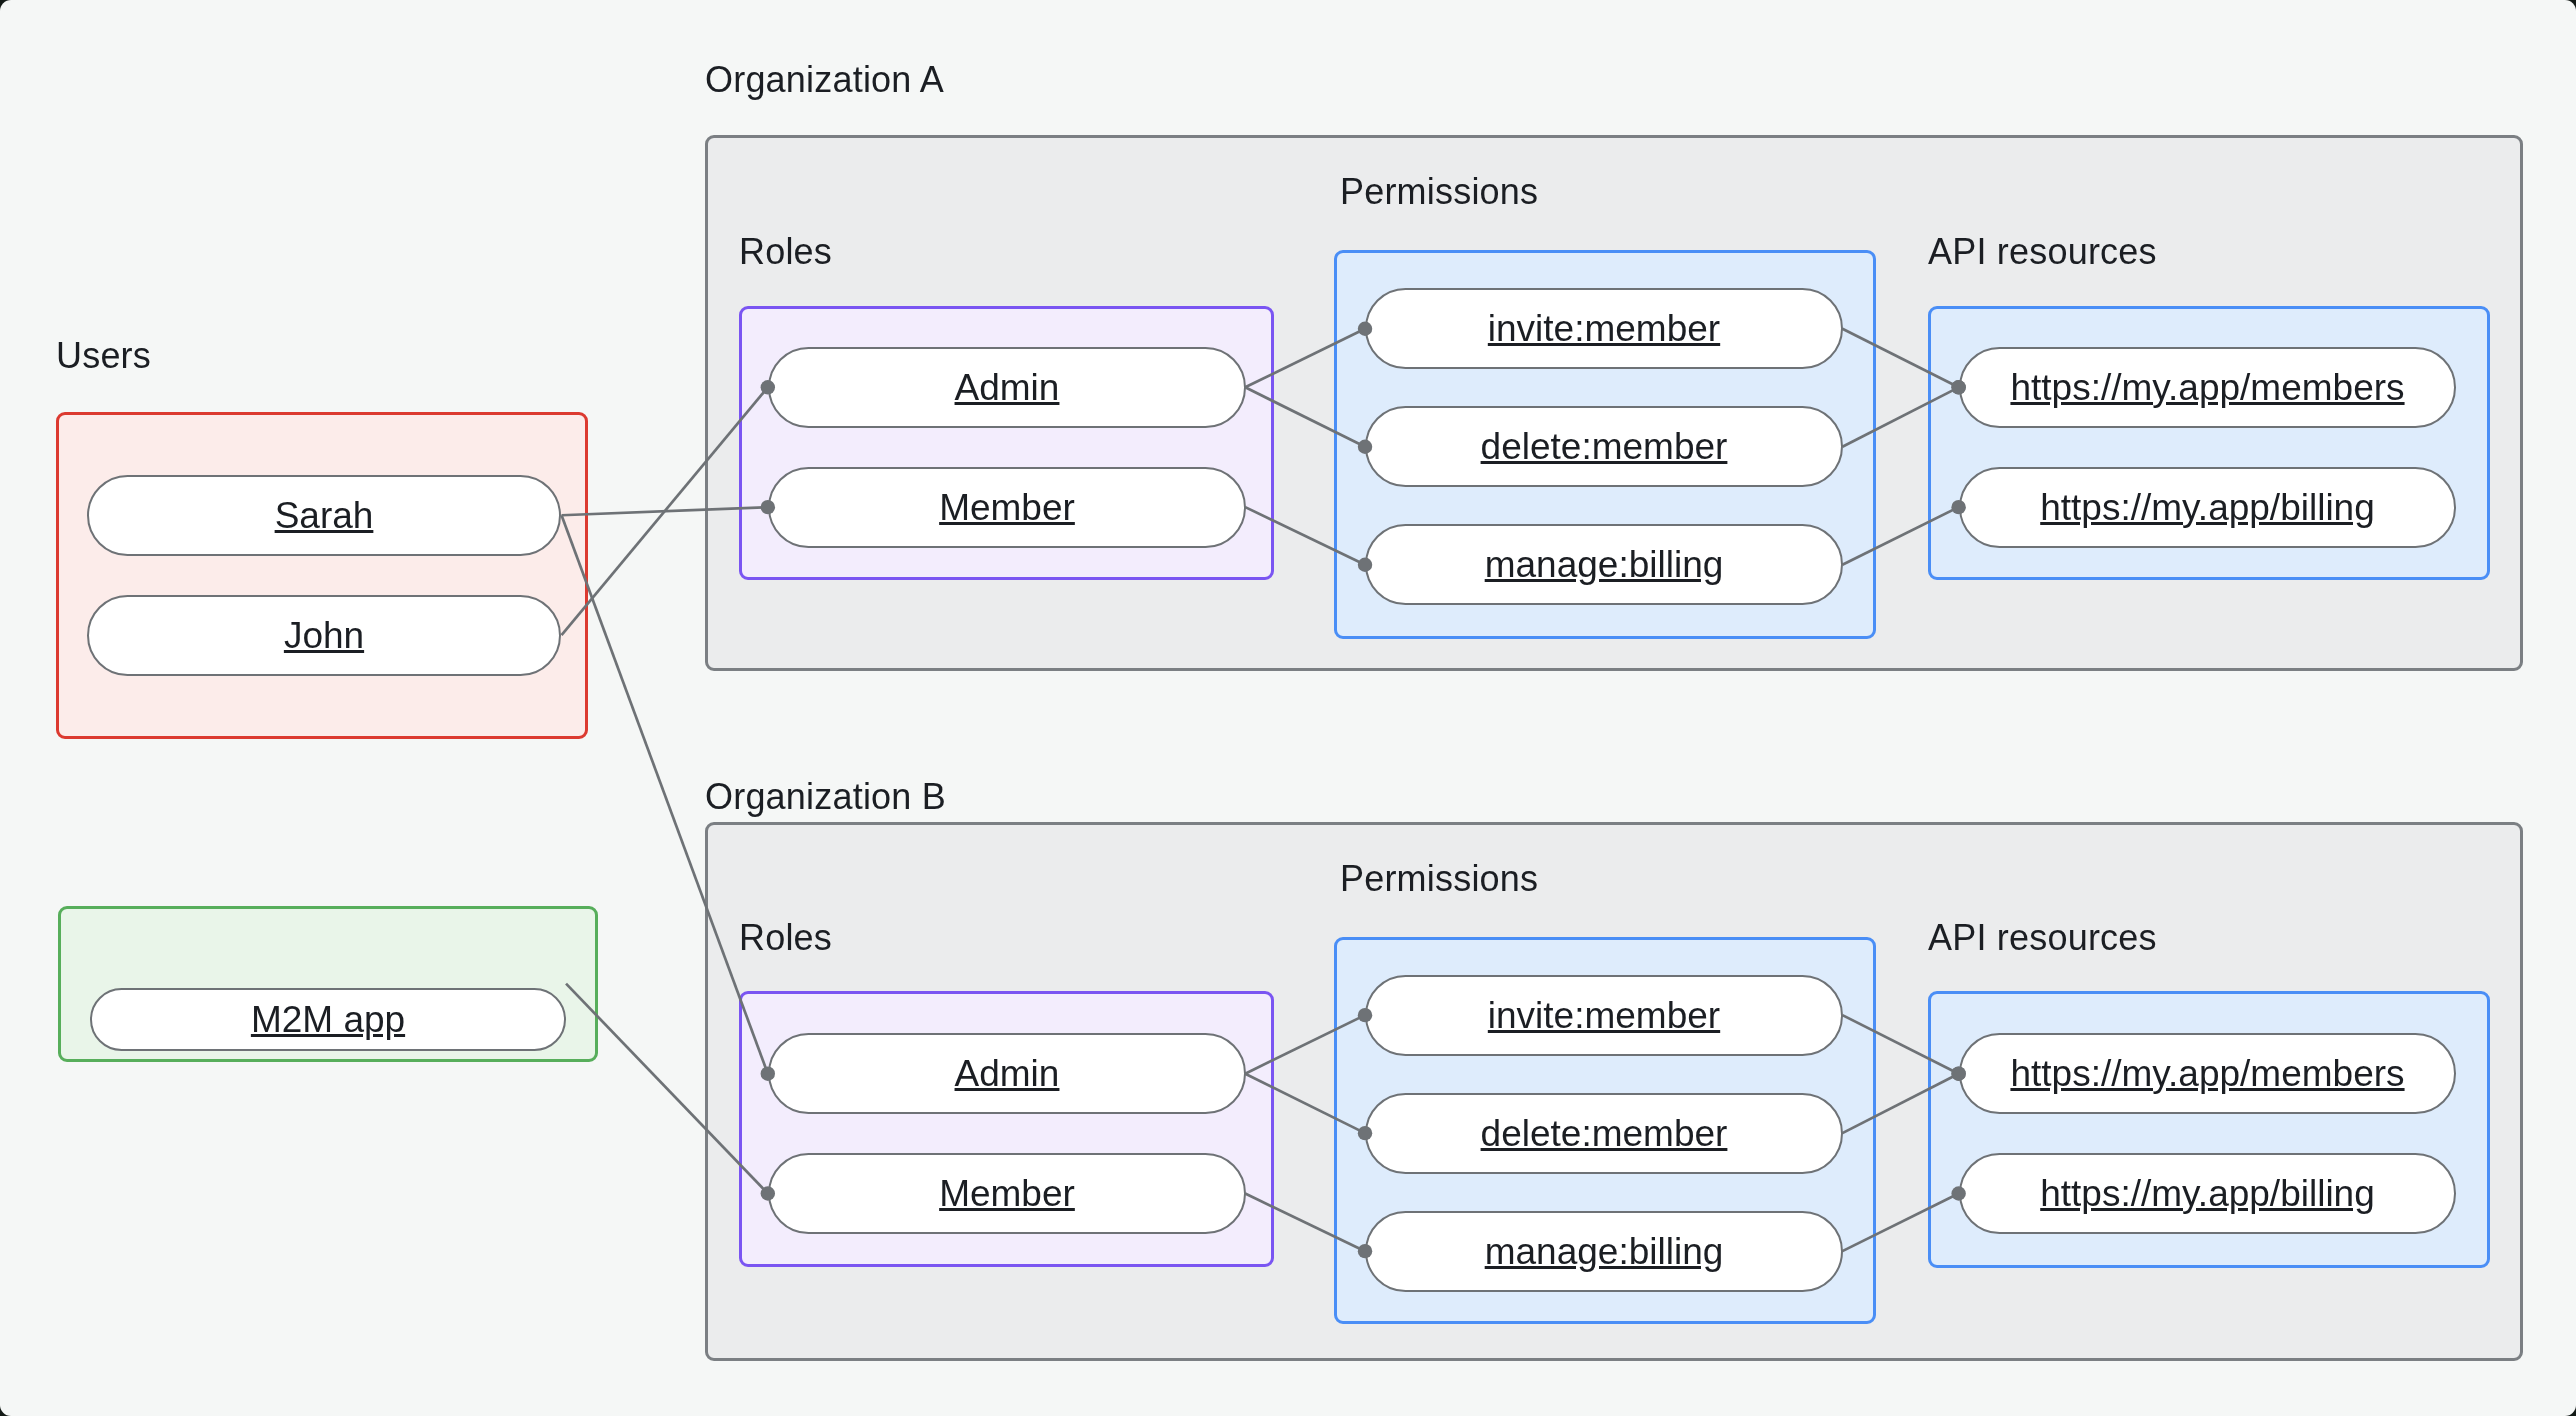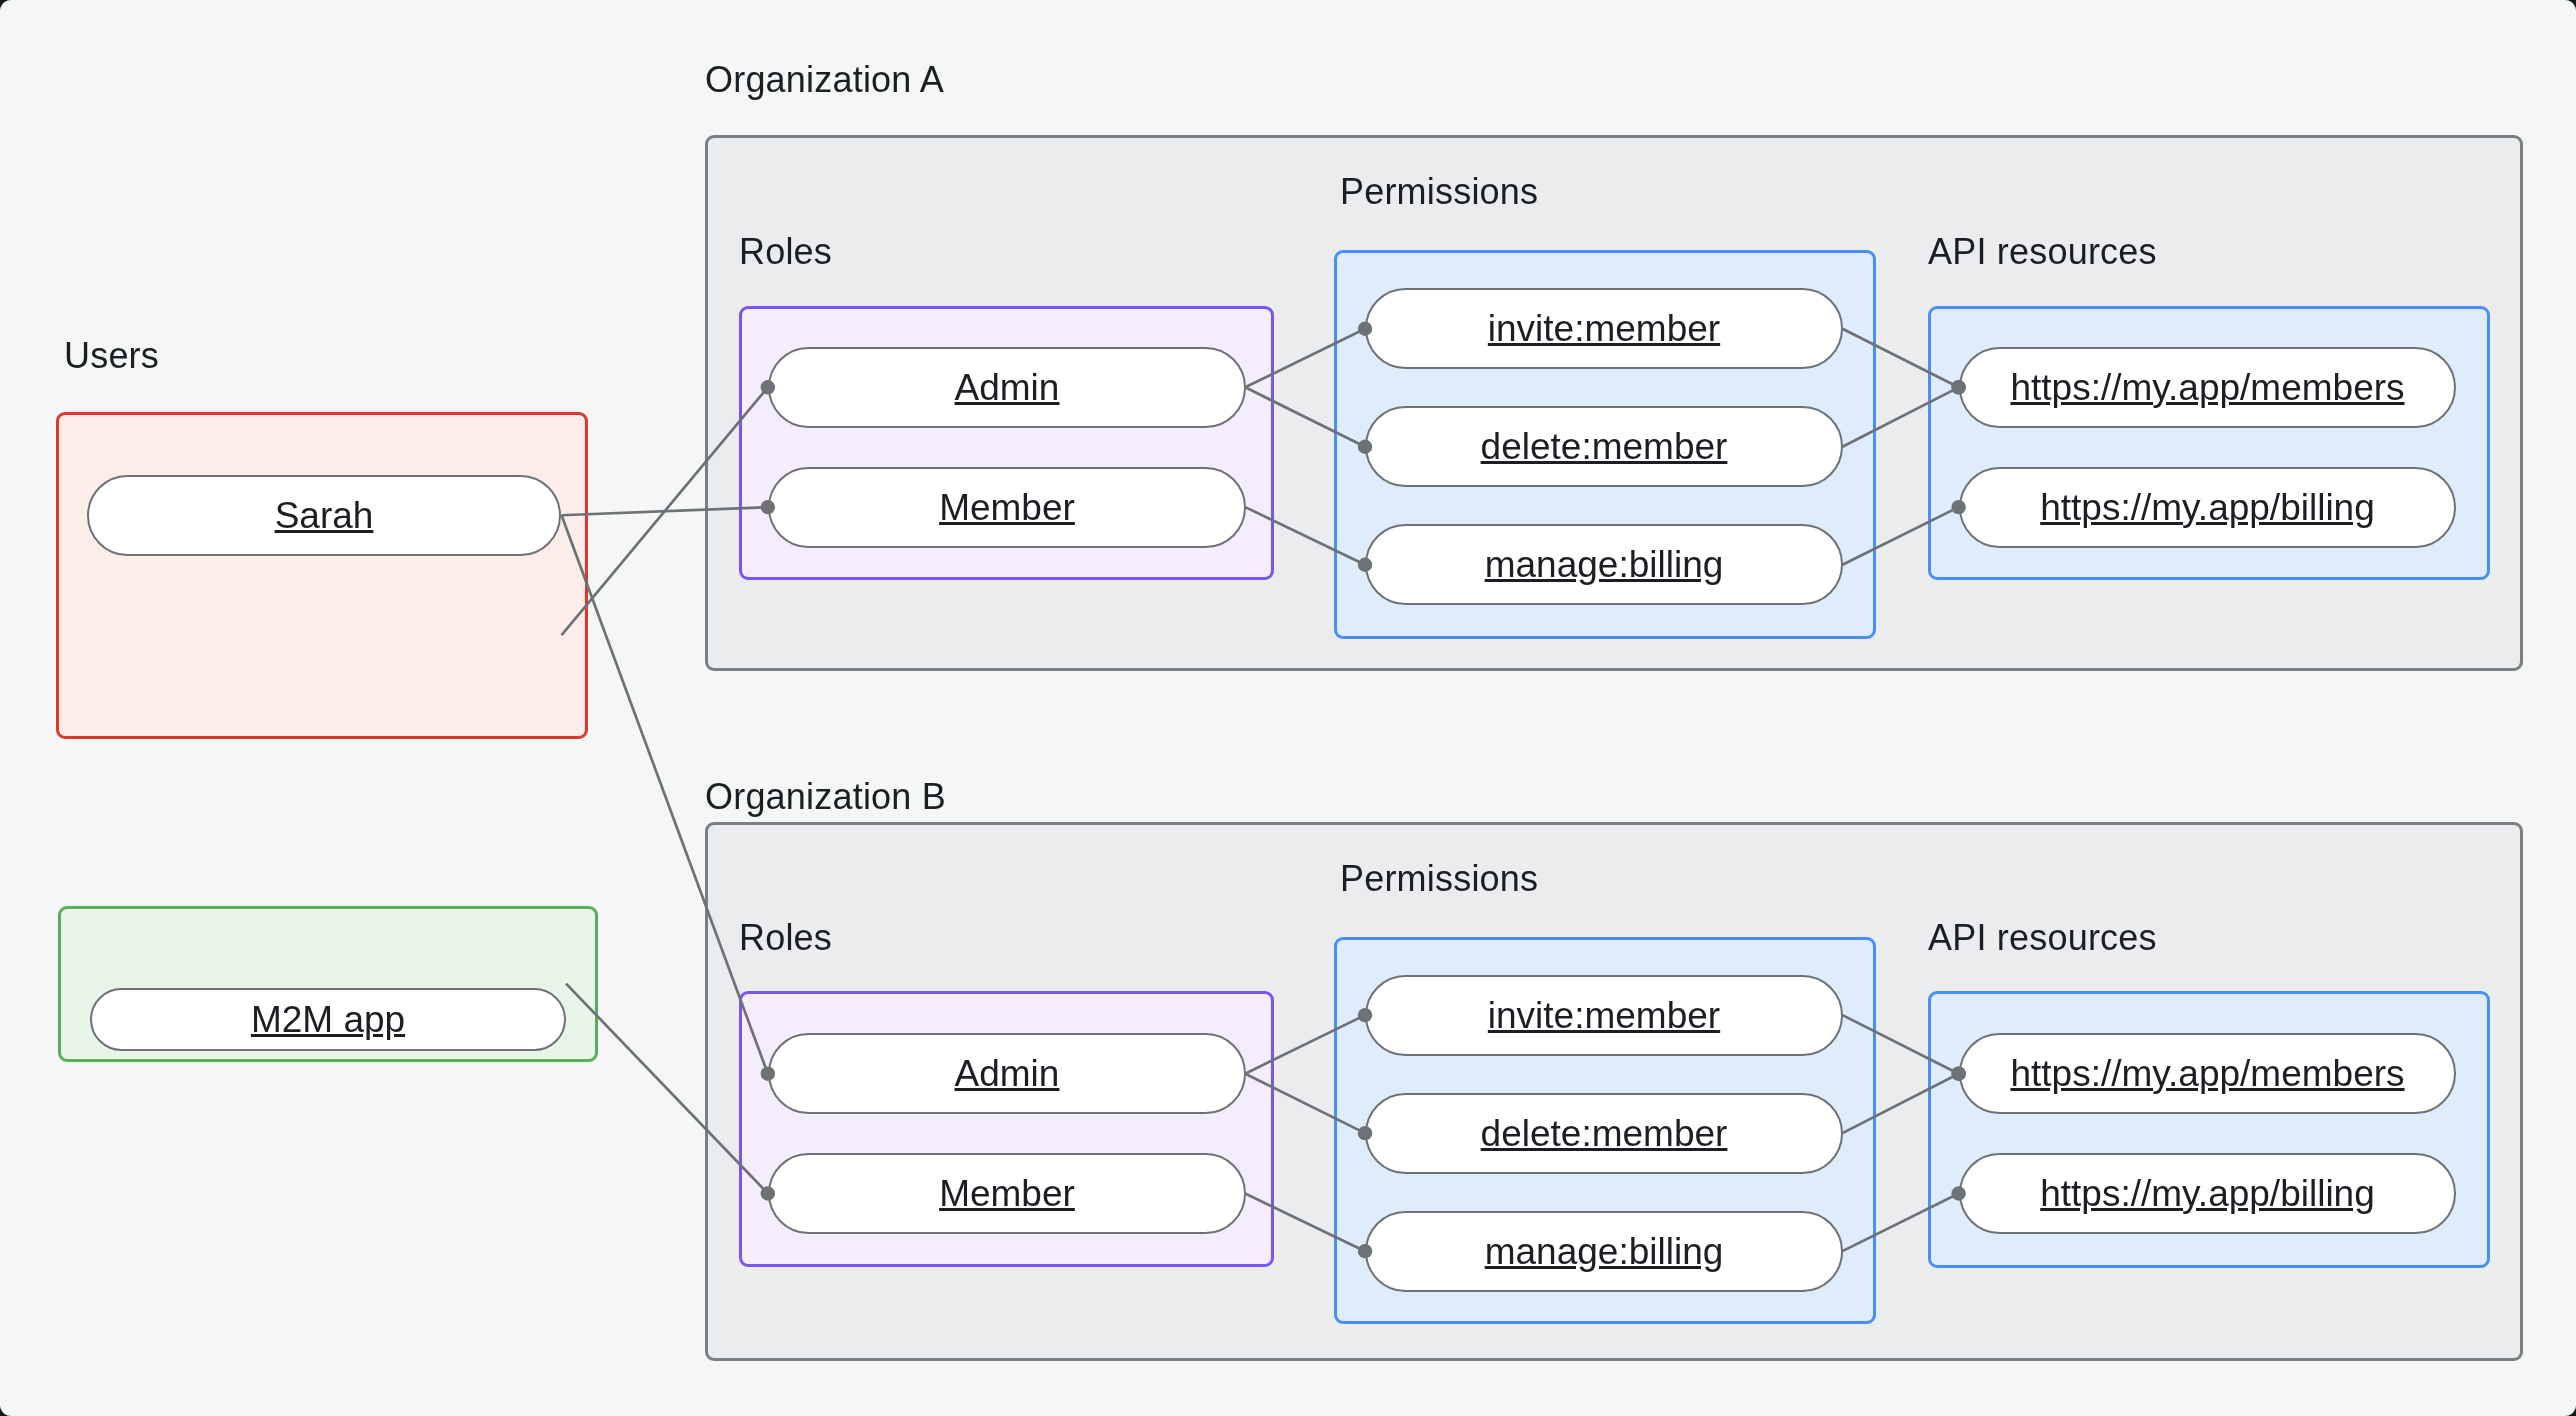--- a/index.html
+++ b/index.html
@@ -72,23 +72,24 @@
   <div class="gbox blue-box" style="left:1334px;top:937px;width:542px;height:387px;"></div>
   <div class="pill" style="left:1365px;top:975px;width:478px;height:81px;">invite:member</div>
   <div class="pill" style="left:1365px;top:1093px;width:478px;height:81px;">delete:member</div>
   <div class="pill" style="left:1365px;top:1211px;width:478px;height:81px;">manage:billing</div>
 
   <div class="sec-label" style="left:1928px;top:917px;">API resources</div>
   <div class="gbox blue-box" style="left:1928px;top:991px;width:562px;height:277px;"></div>
   <div class="pill" style="left:1959px;top:1033px;width:497px;height:81px;">https://my.app/members</div>
   <div class="pill" style="left:1959px;top:1153px;width:497px;height:81px;">https://my.app/billing</div>
 
-  <div class="sec-label" style="left:56px;top:335px;margin-left:8px;">Users</div>
+  <div class="sec-label" style="left:56px;top:335px;">Users</div>
   <div class="gbox users-box" style="left:56px;top:412px;width:532px;height:327px;"></div>
   <div class="pill" style="left:87px;top:475px;width:474px;height:81px;">Sarah</div>
+  <div class="pill" style="left:87px;top:595px;width:474px;height:81px;">John</div>
 
   <div class="gbox m2m-box" style="left:58px;top:906px;width:540px;height:156px;"></div>
   <div class="pill" style="left:90px;top:988px;width:476px;height:63px;">M2M app</div>
 
   <svg id="edges-svg" viewBox="0 0 2859 1572" xmlns="http://www.w3.org/2000/svg">
       <line x1="623" y1="572" x2="852" y2="563" stroke="#6e7276" stroke-width="3"></line>
       <circle cx="852" cy="563" r="8" fill="#6e7276"></circle>
       <line x1="623" y1="572" x2="852" y2="1192" stroke="#6e7276" stroke-width="3"></line>
       <circle cx="852" cy="1192" r="8" fill="#6e7276"></circle>
       <line x1="623" y1="705" x2="852" y2="430" stroke="#6e7276" stroke-width="3"></line>

